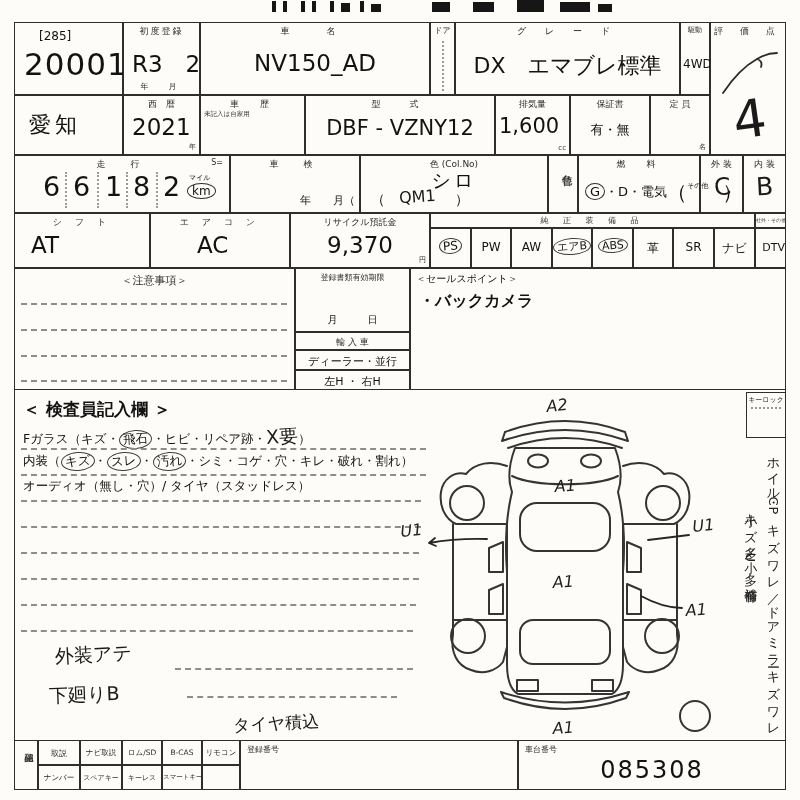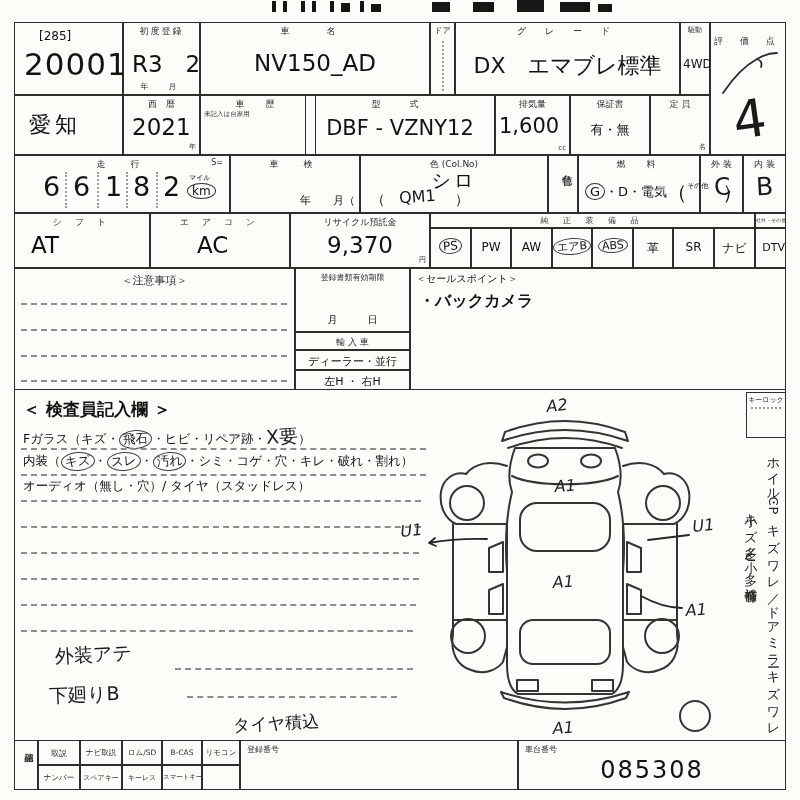--- a/index.html
+++ b/index.html
@@ -58,36 +58,36 @@
   </div>
   <div class="box" style="left:455px;top:22px;width:225px;height:73px;">
     <div class="hdr" style="left:0;right:0;top:2px;letter-spacing:8px;">グ レ ー ド</div>
     <div class="val" style="left:0;right:0;top:28px;font-size:22px;text-align:center;">DX　エマブレ標準</div>
   </div>
   <div class="box" style="left:680px;top:22px;width:30px;height:73px;">
     <div class="hdr" style="left:0;right:0;top:2px;font-size:7px;">駆動</div>
     <div class="val" style="left:2px;top:34px;font-size:12px;">4WD</div>
   </div>
   <div class="box" style="left:710px;top:22px;width:76px;height:133px;">
-    <div class="hdr" style="left:0;right:0;top:12px;letter-spacing:7px;">評 価 点</div>
+    <div class="hdr" style="left:0;right:0;top:2px;letter-spacing:7px;">評 価 点</div>
     <svg class="abs" style="left:6px;top:18px;" width="66" height="58" viewBox="0 0 66 58">
       <path d="M6,52 Q22,28 40,18 Q50,12 60,12 M40,18 Q46,20 44,26" fill="none" stroke="#2a2a2a" stroke-width="1.8" stroke-linecap="round"></path>
     </svg>
     <div class="hand" style="left:22px;top:66px;font-size:52px;font-weight:400;transform:rotate(-8deg);">4</div>
   </div>
 
   <div class="box" style="left:14px;top:95px;width:109px;height:60px;">
     <div class="val" style="left:14px;top:14px;font-size:22px;letter-spacing:4px;">愛知</div>
   </div>
   <div class="box" style="left:123px;top:95px;width:77px;height:60px;">
     <div class="hdr" style="left:0;right:0;top:2px;">西　暦</div>
     <div class="val" style="left:8px;top:18px;font-size:23px;">2021</div>
     <div class="hdr" style="right:3px;bottom:2px;left:auto;font-size:7px;">年</div>
   </div>
-  <div class="box" style="left:200px;top:95px;width:116px;height:60px;">
+  <div class="box" style="left:200px;top:95px;width:105px;height:60px;">
     <div class="hdr" style="left:0;right:0;top:2px;letter-spacing:6px;">車　歴</div>
     <div class="val" style="left:3px;top:14px;font-size:6.5px;color:#333;">未記入は自家用</div>
   </div>
   <div class="box" style="left:305px;top:95px;width:190px;height:60px;">
     <div class="hdr" style="left:0;right:0;top:2px;letter-spacing:10px;">型　式</div>
     <div class="val" style="left:0;right:0;top:20px;font-size:21px;text-align:center;">DBF - VZNY12</div>
   </div>
   <div class="box" style="left:495px;top:95px;width:75px;height:60px;">
     <div class="hdr" style="left:0;right:0;top:2px;">排気量</div>
     <div class="val" style="left:3px;top:18px;font-size:21px;">1,600</div>

